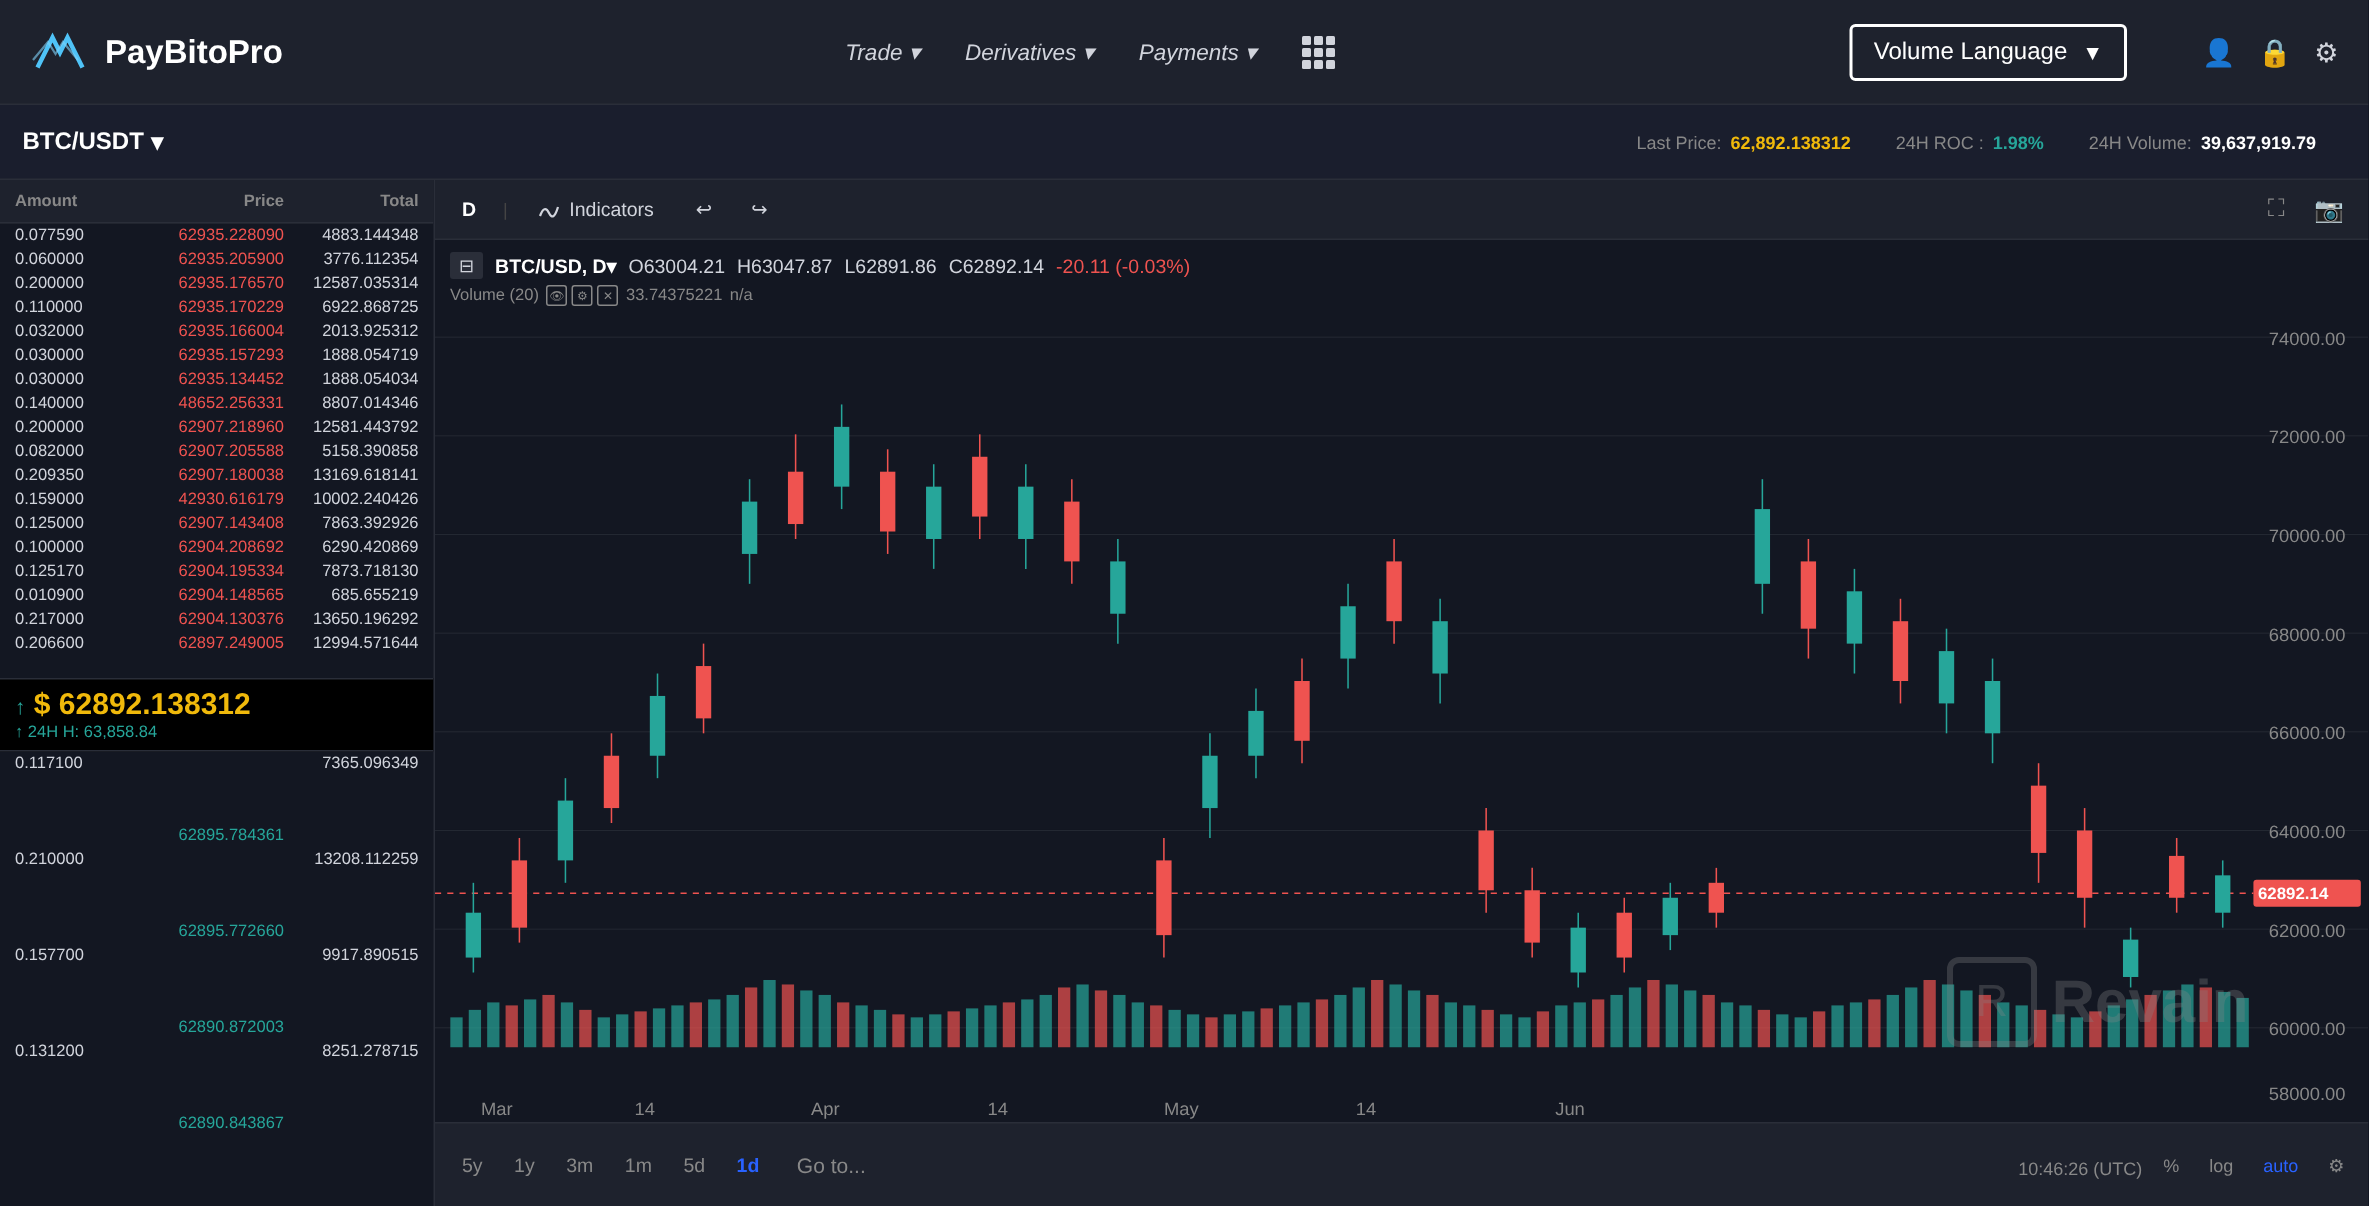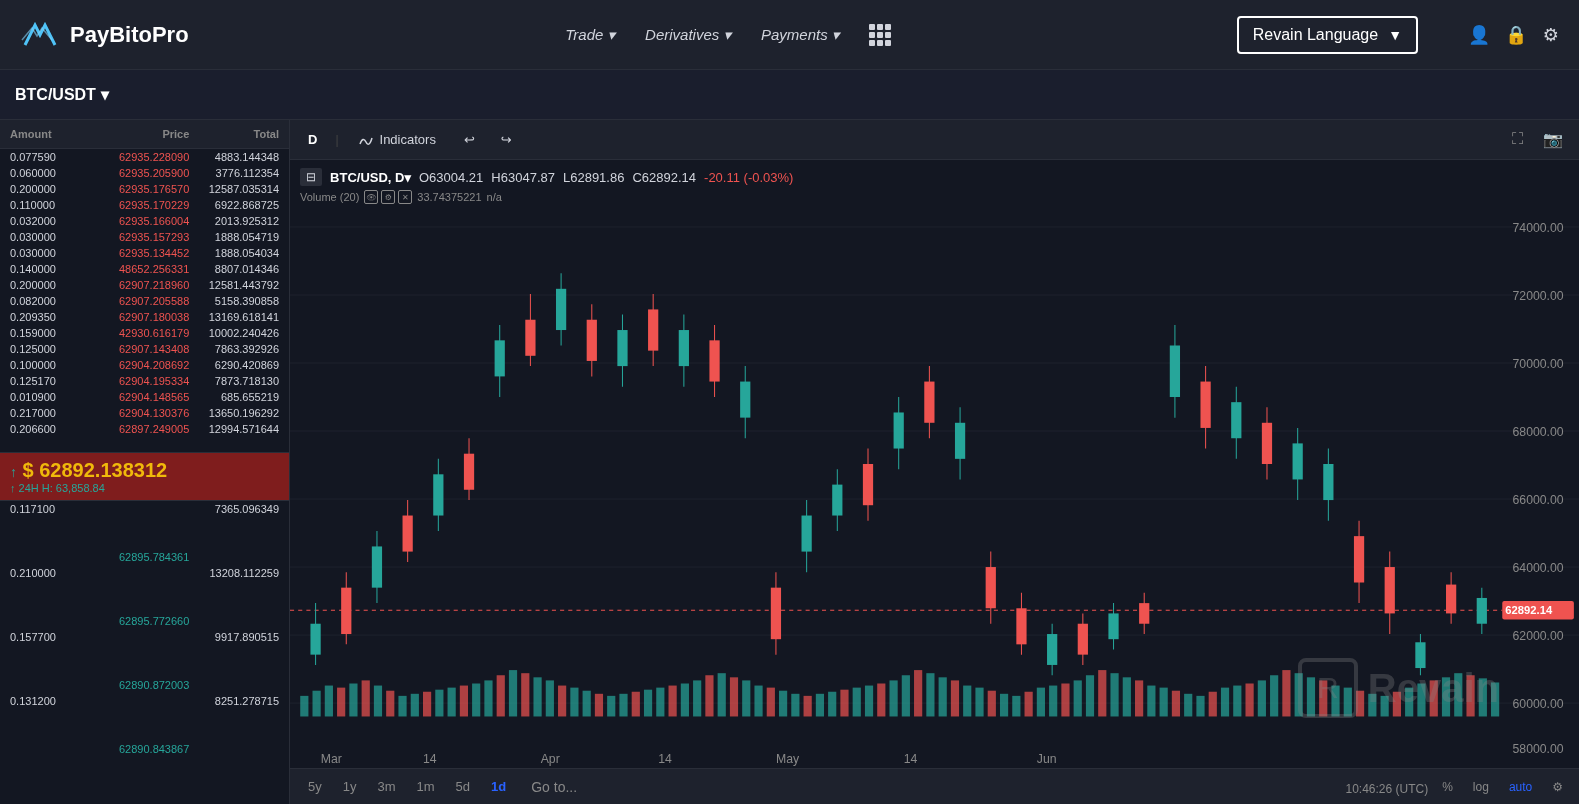--- a/index.html
+++ b/index.html
@@ -138,21 +138,21 @@
       cursor: pointer;
     }
     .ob-cell { flex: 1; text-align: right; font-size: 11px; }
     .ob-cell:first-child { text-align: left; }
     .ob-cell.red { color: #ef5350; }
     .ob-cell.green { color: #26a69a; margin-top: 48px; }
     .ob-cell.white { color: #d1d4dc; }
 
     
     .price-display {
-      background: #7f1d1d;
+      background: #000000;
       padding: 6px 10px;
       border-top: 1px solid #2a2e39;
       border-bottom: 1px solid #2a2e39;
     }
     .price-main { font-size: 20px; font-weight: bold; color: #f0b90b; }
     .price-sub { font-size: 11px; color: #26a69a; }
 
     
     .chart-area {
       flex: 1;
@@ -240,21 +240,21 @@
     .vol-icon { width: 14px; height: 14px; border: 1px solid #888; border-radius: 2px; display: flex; align-items: center; justify-content: center; font-size: 8px; cursor: pointer; }
 
     
     .chart-bottom {
       display: flex;
       align-items: center;
       padding: 5px 10px;
       border-top: 1px solid #2a2e39;
       background: #1e222d;
       gap: 5px;
-      height: 36px;
+      height: 56px;
     }
     .time-btn {
       color: #888;
       cursor: pointer;
       padding: 3px 8px;
       border-radius: 3px;
       font-size: 13px;
       border: none;
       background: transparent;
     }
@@ -331,34 +331,48 @@
         <div class="grid-dot"></div>
       <div class="grid-dot"></div>
         <div class="grid-dot"></div>
         <div class="grid-dot"></div>
       <div class="grid-dot"></div>
         <div class="grid-dot"></div>
         <div class="grid-dot"></div>
     </div>
   </div>
   <div class="lang-select">
-    <span class="lang-text">Revain Language</span>
+    <span class="lang-text">Volume Language</span>
     <span class="lang-arrow">▼</span>
   </div>
   <div class="header-icons">
     <span class="header-icon">👤</span>
     <span class="header-icon">🔒</span>
     <span class="header-icon">⚙</span>
   </div>
 </div>
 
 <div class="market-bar">
   <div class="pair-name">
     <span>BTC/USDT</span>
     <span>▾</span>
+  </div>
+  <div class="market-stats">
+    <div class="stat-item">
+      <span class="stat-label">Last Price:</span>
+      <span class="stat-value">62,892.138312</span>
+    </div>
+    <div class="stat-item">
+      <span class="stat-label">24H ROC :</span>
+      <span class="stat-value green">1.98%</span>
+    </div>
+    <div class="stat-item">
+      <span class="stat-label">24H Volume:</span>
+      <span class="stat-value white">39,637,919.79</span>
+    </div>
   </div>
 </div>
 
 <div class="main-content">
 
   <div class="order-book">
     <div class="ob-header">
       <div class="ob-col">Amount</div>
       <div class="ob-col">Price</div>
       <div class="ob-col">Total</div>

